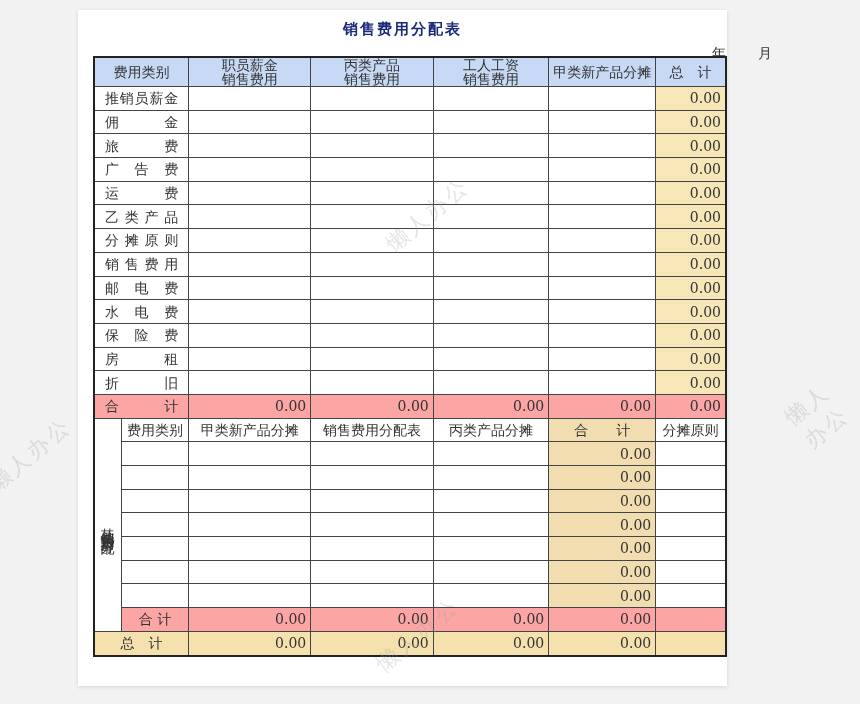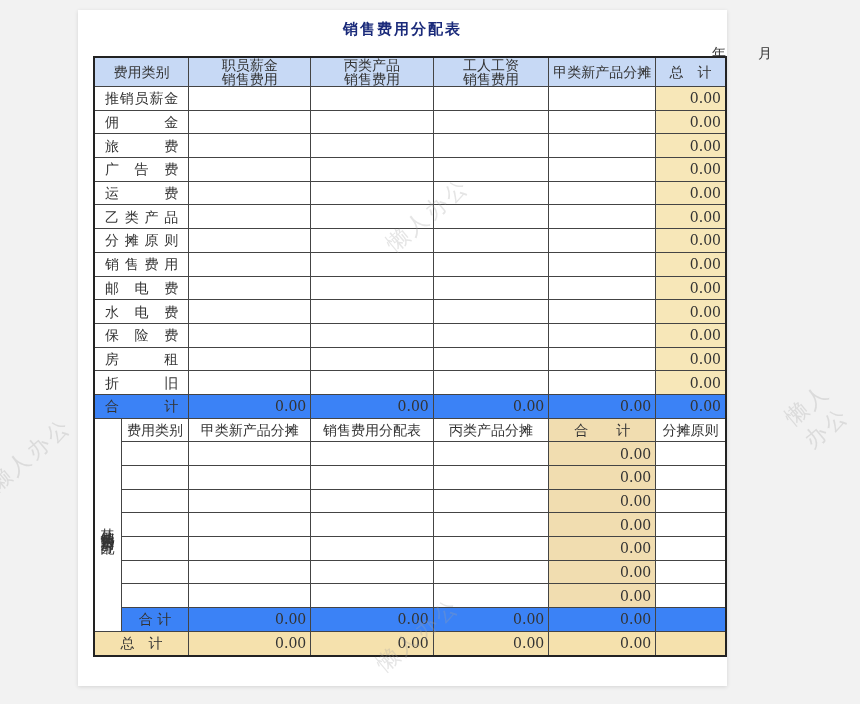--- a/index.html
+++ b/index.html
@@ -38,21 +38,21 @@
       height: 22.7px;
       white-space: nowrap;
       overflow: hidden;
       line-height: 1;
     }
     .hdr td { background: #c7d9f5; text-align: center; height: 40px; line-height: 18px; }
     .hdr td { border-bottom: 2px solid #222; }
     .lbl { text-align: justify; text-align-last: justify; padding: 0 10px !important; }
     .tot-col { background: #f7e7b8; }
     .num { text-align: right; font-family: "DejaVu Serif", serif; }
-    .sub td { background: #3b82f6; }
+    .sub td { background: #fca5a5; }
     .grand td { background: #f5e1ad; }
     .s2hdr td { text-align: center; }
     .s2hdr td.tot-col { background: #f1ddb0; }
     .s2-sum { background: #f1ddb0; }
     .vert {
       writing-mode: vertical-rl; text-orientation: upright;
       text-align: center; letter-spacing: 2px; padding: 0 !important;
       background: #fff;
     }
     .center { text-align: center; }

